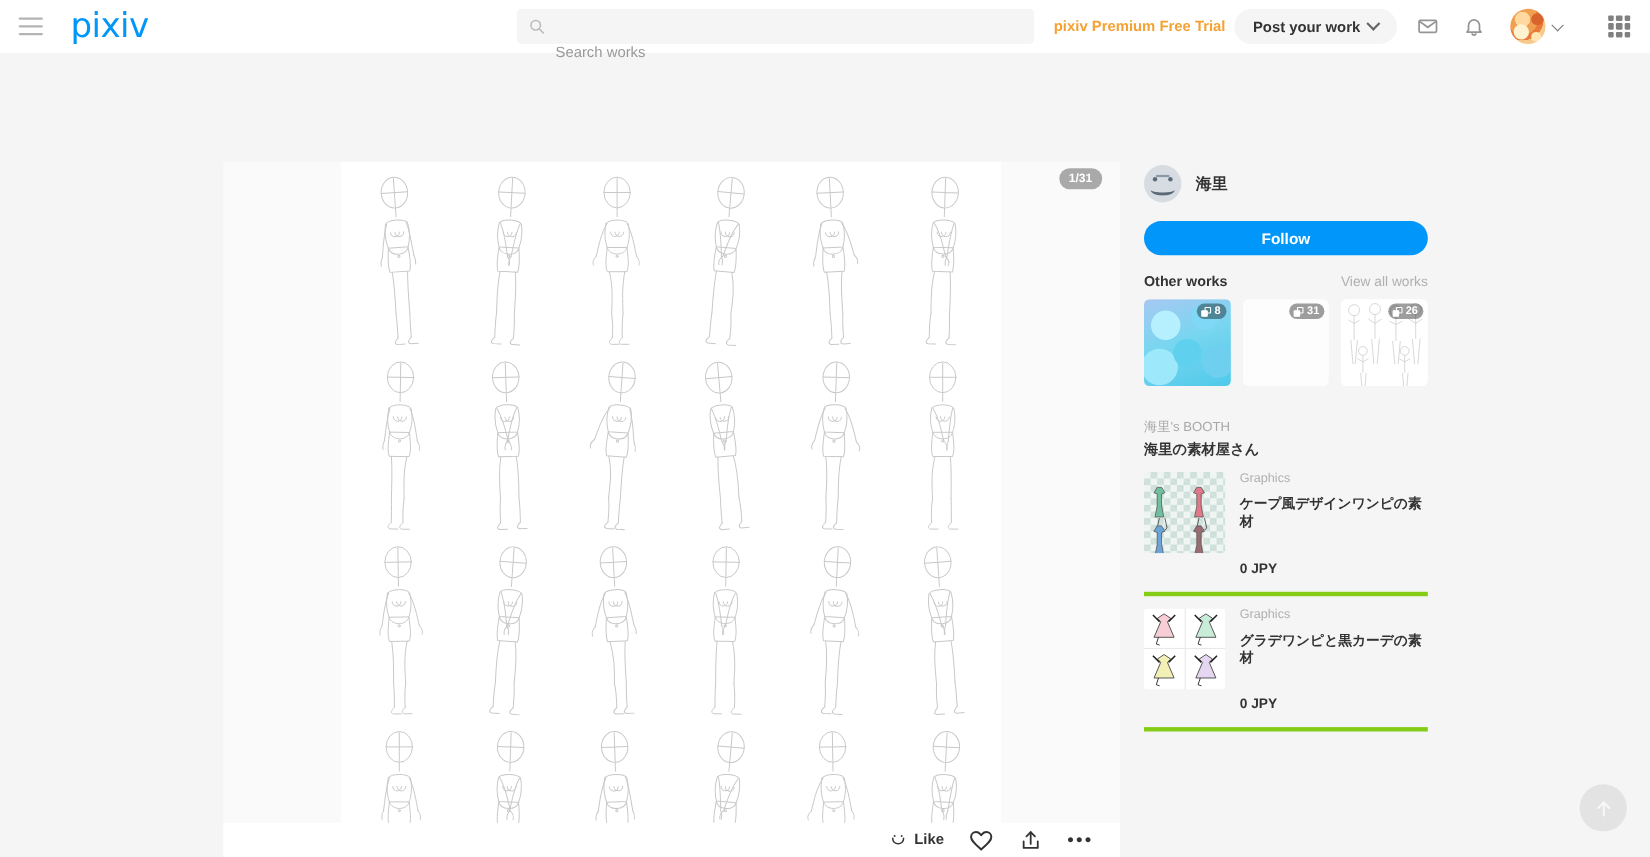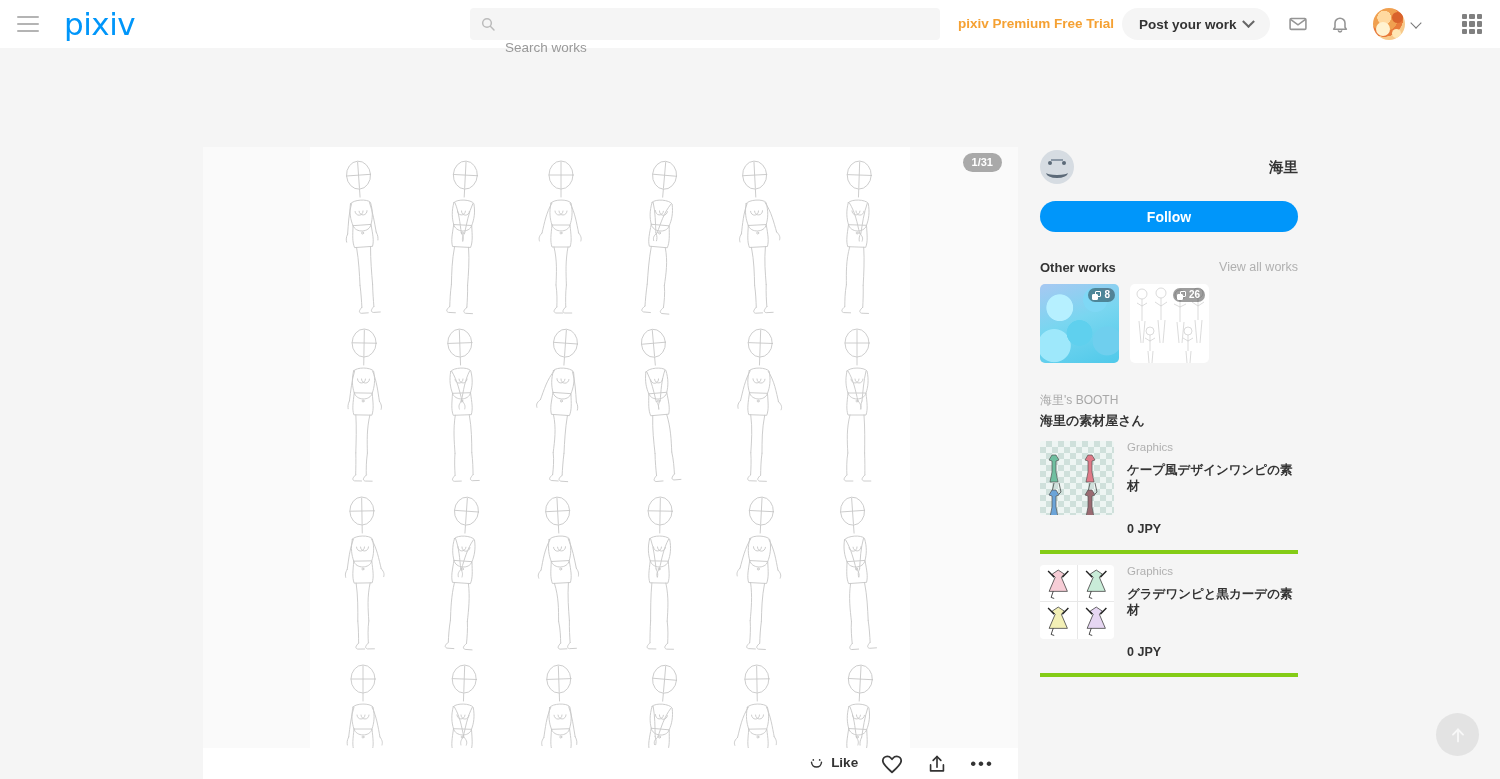--- a/index.html
+++ b/index.html
@@ -155,21 +155,21 @@
     padding-right: 24px;
     z-index: 10;
   }
   .act { display: flex; align-items: flex-start; gap: 6px; cursor: pointer; color: #333; }
   .act-label { font-size: 13.5px; font-weight: bold; }
   .dots { letter-spacing: 2px; font-size: 17px; color: #333; line-height: 1; }
 
   
   .sidebar { position: absolute; left: 1040px; top: 22px; width: 258px; }
 
-  .artist-row { display: flex; align-items: center; gap: 13px; justify-content: space-between; }
+  .artist-row { display: flex; align-items: center; gap: 13px; }
   .artist-avatar {
     width: 34px; height: 34px; border-radius: 50%;
     background: #d6dce2;
     position: relative; overflow: hidden; flex: 0 0 34px;
     cursor: pointer;
   }
   .artist-avatar .eye { position: absolute; width: 4px; height: 4px; border-radius: 50%; background: #5c6a78; top: 11px; }
   .artist-avatar .eye.l { left: 8px; }
   .artist-avatar .eye.r { right: 8px; }
   .artist-avatar .mouth {
@@ -185,22 +185,22 @@
     width: 258px; height: 31px;
     background: #0096fa;
     color: #ffffff;
     border: 0; border-radius: 16px;
     font-size: 14px; font-weight: bold;
     font-family: "Liberation Sans", sans-serif;
     cursor: pointer;
   }
 
   .section-head {
-    margin-top: 28px;
-    display: flex; align-items: flex-start; justify-content: space-between; gap: 40px;
+    margin-top: 16px;
+    display: flex; align-items: flex-end; justify-content: space-between; gap: 40px;
   }
   .section-title { font-size: 13px; font-weight: bold; color: #333; }
   .section-link { font-size: 12.5px; color: #b0b0b0; cursor: pointer; }
 
   .thumbs { margin-top: 9px; display: flex; gap: 11px; }
   .thumb {
     position: relative;
     width: 79px; height: 79px;
     border-radius: 5px;
     overflow: hidden;
@@ -940,20 +940,29 @@
     </div>
 
     <div class="thumbs">
       <div class="thumb thumb-water">
         <div class="pagebadge">
           <span class="sheets">
               <i></i>
               <i></i>
             </span>
           <span>8</span>
+        </div>
+      </div>
+      <div class="thumb thumb-blank">
+        <div class="pagebadge">
+          <span class="sheets">
+              <i></i>
+              <i></i>
+            </span>
+          <span>31</span>
         </div>
       </div>
       <div class="thumb thumb-lines">
         <svg width="79" height="79" viewBox="0 0 79 79" style="position:absolute;inset:0">
           <g stroke="#ccc" stroke-width="0.7" fill="none">
             <circle cx="12" cy="10" r="5"></circle>
               <path d="M12 15v22M7 19l5 3 5-3M9 37l2 22M15 37l-2 22"></path>
             <circle cx="31" cy="9" r="5"></circle>
               <path d="M31 14v22M25 18l6 4 6-4M28 36l2 23M35 36l-2 23"></path>
             <circle cx="50" cy="11" r="5"></circle>

